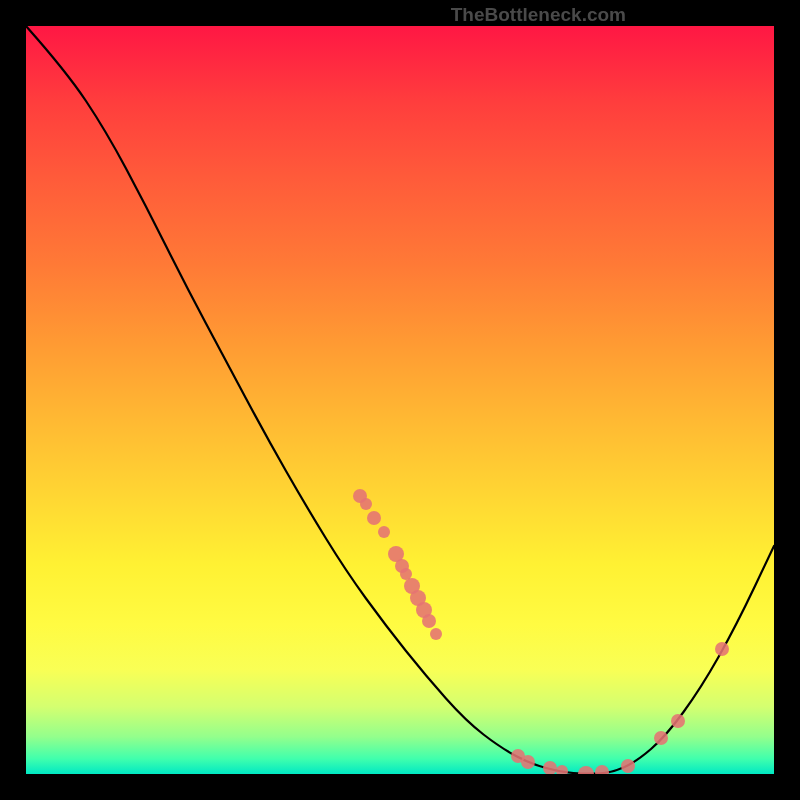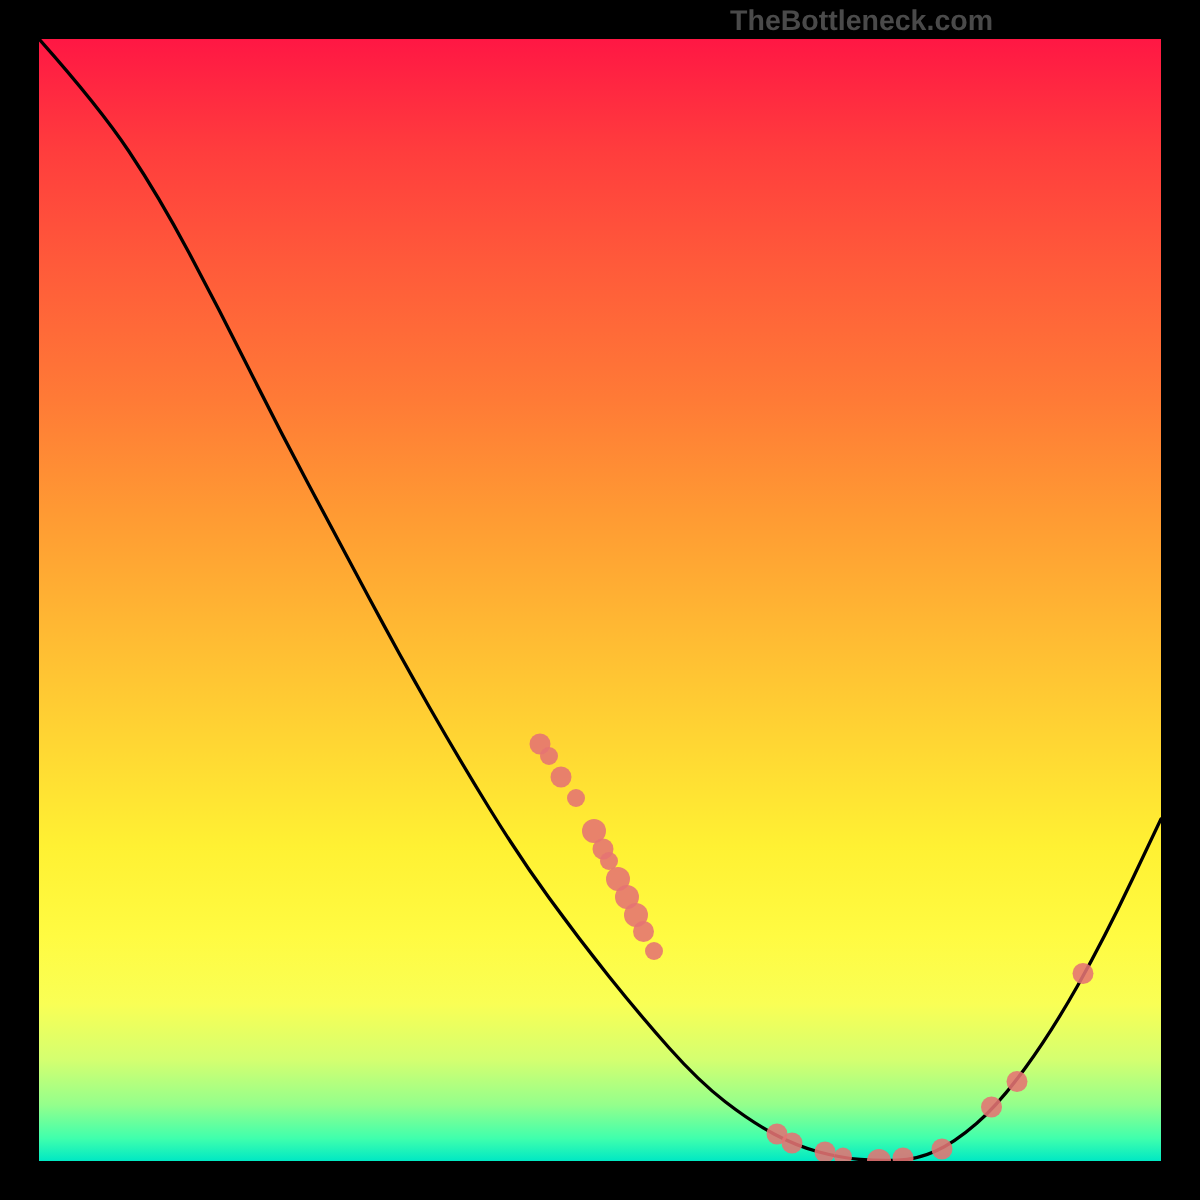--- a/index.html
+++ b/index.html
@@ -8,21 +8,20 @@
     width: 800px;
     height: 800px;
     background: #000000;
     overflow: hidden;
     font-family: Arial, Helvetica, sans-serif;
   }
   .container {
     position: relative;
     width: 636px;
     height: 800px;
-    padding-left: 36px;
   }
   .watermark {
     position: absolute;
     top: 4px;
     right: 10px;
     color: #4a4a4a;
     font-size: 19px;
     font-weight: bold;
     z-index: 10;
   }

